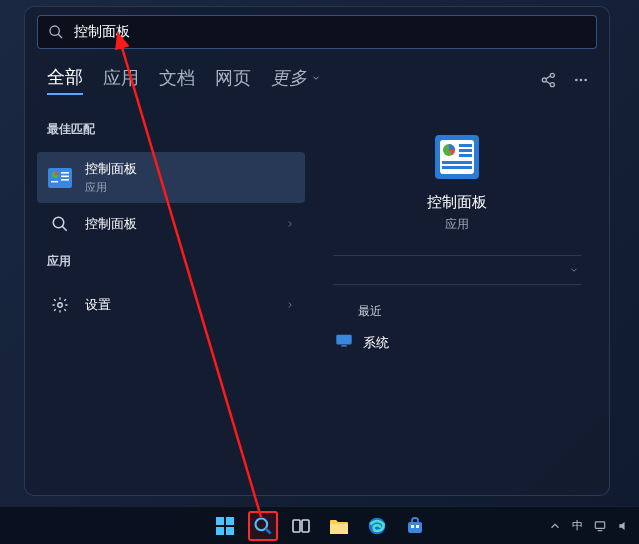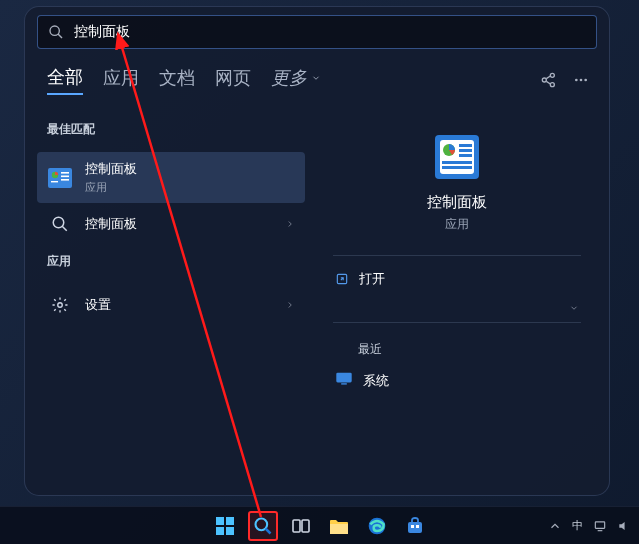--- a/index.html
+++ b/index.html
@@ -13,21 +13,21 @@
       overflow: hidden;
     }
     .search-panel {
       position: absolute;
       left: 24px;
       top: 6px;
       width: 586px;
       height: 490px;
       background: rgba(20, 28, 48, 0.92);
       border: 1px solid rgba(80, 100, 140, 0.4);
-      border-radius: 15px;
+      border-radius: 10px;
       padding: 4px 0 0 0;
     }
     .search-box {
       margin: 4px 12px 6px 12px;
       height: 34px;
       background: rgba(10, 14, 24, 0.8);
       border: 1px solid rgba(70, 110, 180, 0.7);
       border-radius: 4px;
       display: flex;
       align-items: center;
@@ -289,28 +289,20 @@
           <rect x="24" y="19" width="13" height="3" fill="#2a7ad6"></rect>
           <rect x="7" y="26" width="30" height="3" fill="#2a7ad6"></rect>
           <rect x="7" y="31" width="30" height="3" fill="#2a7ad6"></rect>
         </svg>
       </div>
       <div class="preview-title">控制面板</div>
       <div class="preview-sub">应用</div>
 
       <div class="divider"></div>
 
-      <div class="action-row">
-        <svg class="aicon" viewBox="0 0 24 24" fill="none" stroke="#5aa7ff" stroke-width="2">
-          <rect x="4" y="4" width="16" height="16" rx="2"></rect>
-          <polyline points="10 14 14 10"></polyline>
-            <polyline points="10 10 14 10 14 14"></polyline>
-        </svg>
-        <span>打开</span>
-      </div>
 
       <div class="action-row" style="justify-content:flex-end;">
         <svg class="chevron action-chevron" viewBox="0 0 24 24" width="12" height="12" fill="none" stroke="#cfd6e4" stroke-width="2">
             <polyline points="6 9 12 15 18 9"></polyline>
           </svg>
       </div>
 
       <div class="divider"></div>
 
       <div class="recent-title">最近</div>

